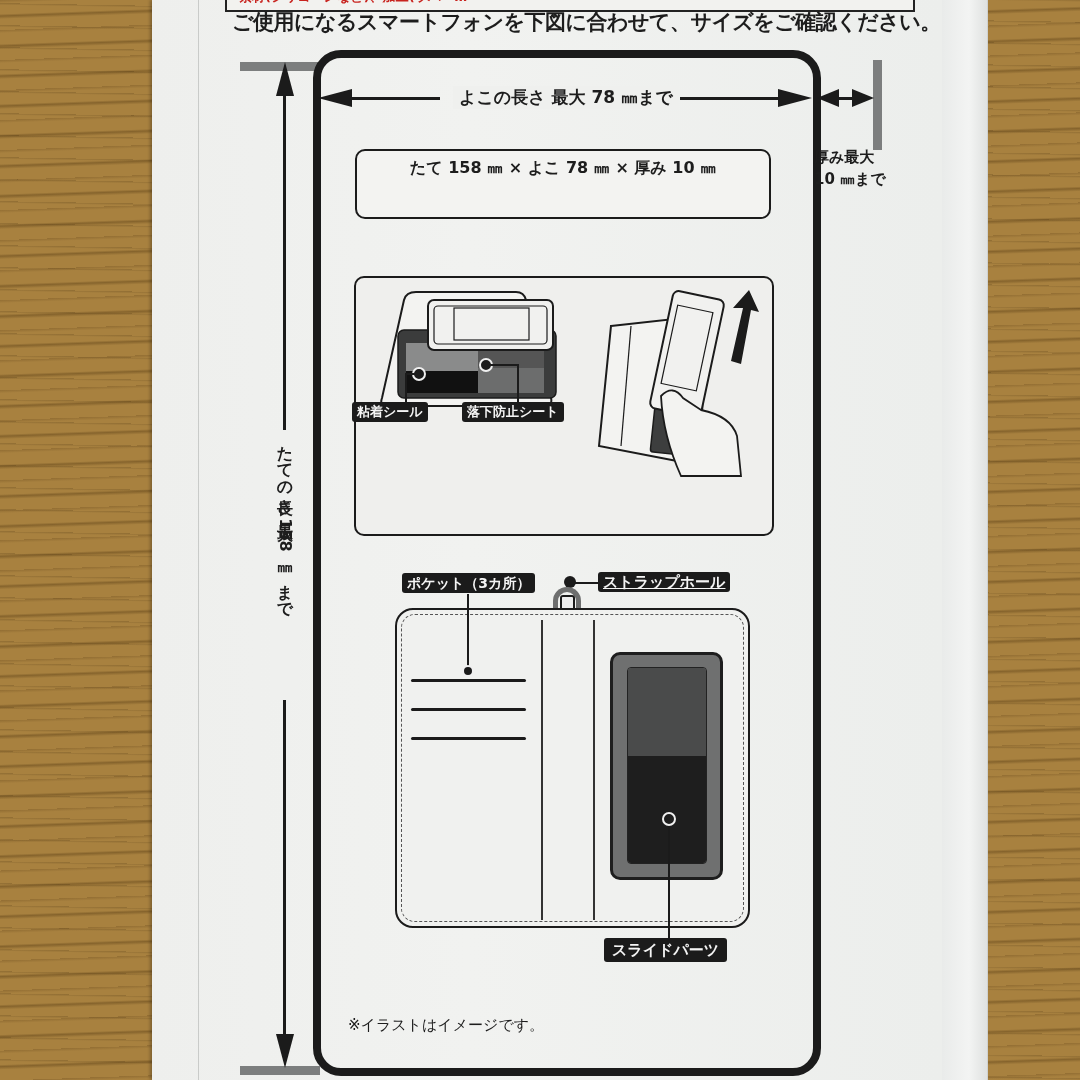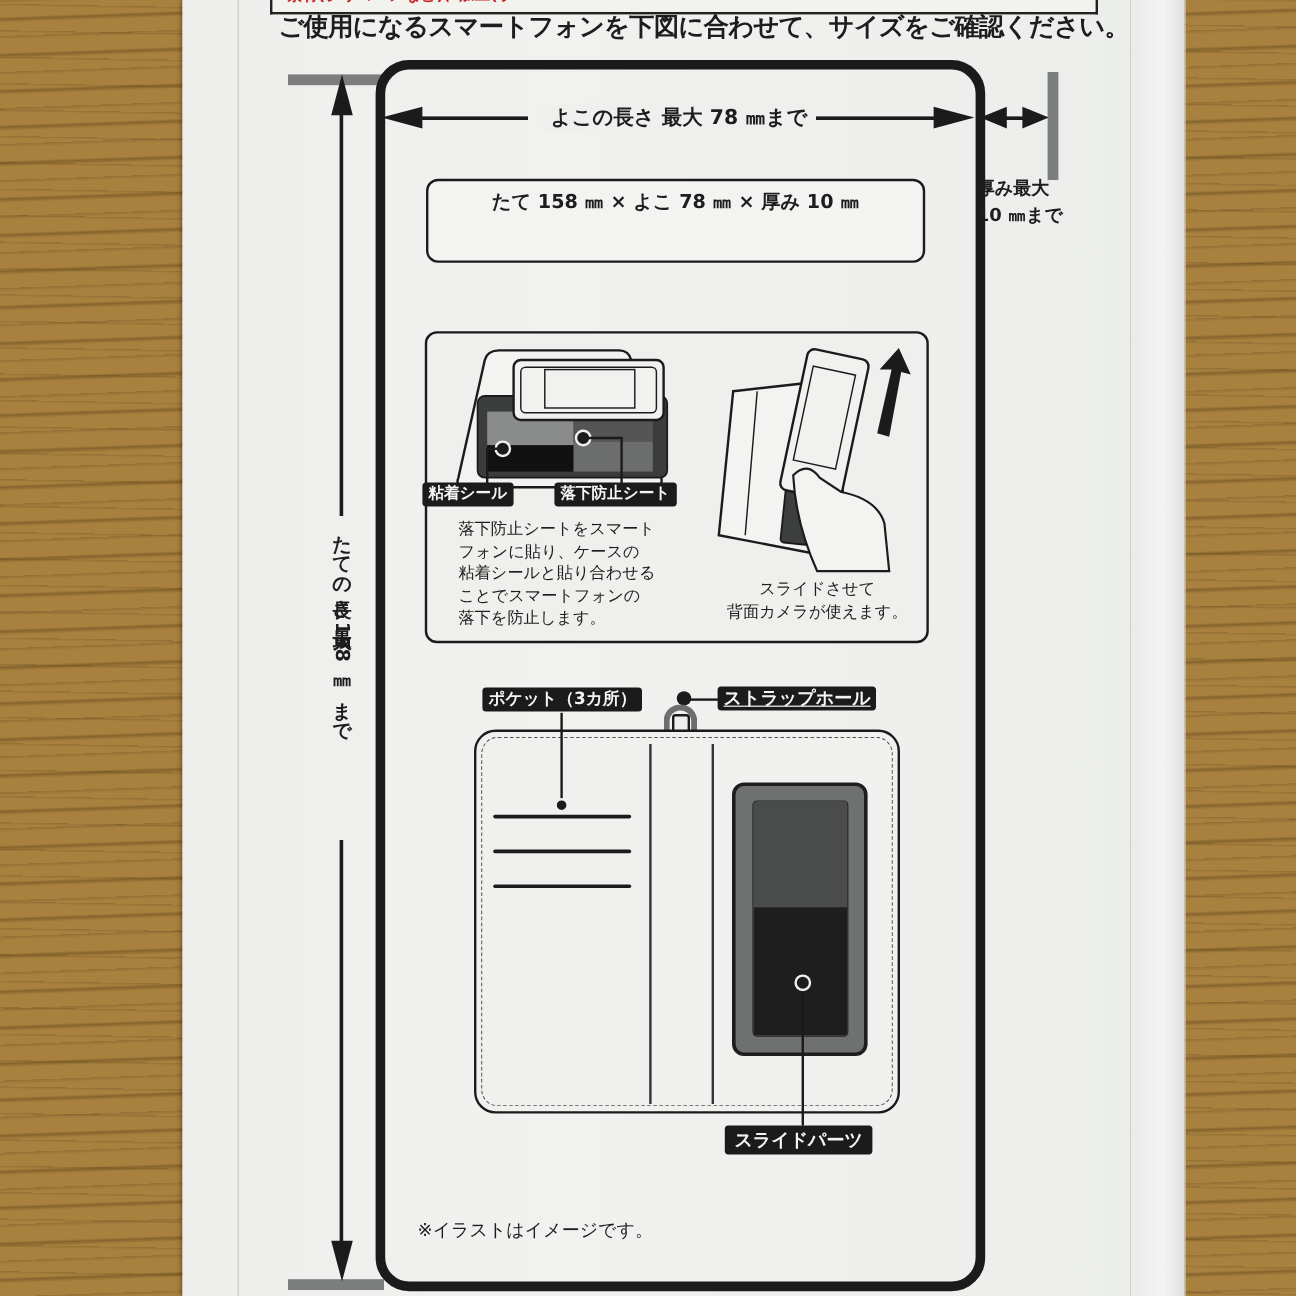--- a/index.html
+++ b/index.html
@@ -169,37 +169,30 @@
     <rect x="52" y="12" width="125" height="50" rx="6" fill="#f1f1ef" stroke="#1b1b1b" stroke-width="2"></rect>
     <rect x="58" y="18" width="113" height="38" rx="4" fill="none" stroke="#1b1b1b" stroke-width="1.2"></rect>
     <rect x="78" y="20" width="75" height="32" fill="none" stroke="#1b1b1b" stroke-width="1.2"></rect>
     <circle cx="43" cy="86" r="6" fill="#1b1b1b" stroke="#f0f0f0" stroke-width="2"></circle>
     <circle cx="110" cy="77" r="6" fill="#1b1b1b" stroke="#f0f0f0" stroke-width="2"></circle>
     <polyline points="43,86 30,86 30,125" fill="none" stroke="#1b1b1b" stroke-width="2"></polyline>
     <polyline points="110,77 142,77 142,125" fill="none" stroke="#1b1b1b" stroke-width="2"></polyline>
   </svg>
   <div class="tag" style="left:-4px; top:124px;">粘着シール</div>
   <div class="tag" style="left:106px; top:124px;">落下防止シート</div>
-  <div class="desc" style="left:26px; top:154px;">落下防止シートをスマート
-フォンに貼り、ケースの
-粘着シールと貼り合わせる
-ことでスマートフォンの
-落下を防止します。</div>
 
   <svg width="180" height="190" style="left:235px; top:8px;">
     <path d="M20 40 L110 30 L112 180 L8 160 Z" fill="#f3f3f1" stroke="#1b1b1b" stroke-width="2"></path>
     <line x1="40" y1="40" x2="30" y2="160" stroke="#1b1b1b" stroke-width="1.2"></line>
     <rect x="62" y="110" width="40" height="58" rx="3" fill="#3d3e3e" stroke="#1b1b1b" stroke-width="1.5" transform="rotate(6 82 140)"></rect>
     <rect x="70" y="8" width="52" height="120" rx="6" fill="#f1f1ef" stroke="#1b1b1b" stroke-width="2" transform="rotate(12 96 68)"></rect>
     <rect x="78" y="22" width="36" height="80" fill="none" stroke="#1b1b1b" stroke-width="1.2" transform="rotate(12 96 62)"></rect>
     <path d="M70 110 Q82 98 92 112 L110 124 Q140 130 146 150 L150 190 L90 190 Q72 150 70 110 Z" fill="#f3f3f1" stroke="#1b1b1b" stroke-width="1.8"></path>
     <polygon points="140,75 152,22 142,22 158,4 168,26 160,24 150,78" fill="#1b1b1b"></polygon>
   </svg>
-  <div class="desc desc-c" style="left:240px; top:204px; width:170px;">スライドさせて
-背面カメラが使えます。</div>
 </div>
 
 <div class="tag" style="left:402px; top:573px; font-size:14px;text-align:right;">ポケット（3カ所）</div>
 <div class="tag" style="left:598px; top:572px; font-size:15px;text-decoration:underline;">ストラップホール</div>
 <div class="hline" style="left:572px; top:582px; width:28px; height:2px;"></div>
 <div class="dot" style="left:564px; top:576px; width:12px; height:12px; border:none;"></div>
 
 <div class="strap"></div>
 <div class="strap-in"></div>
 

